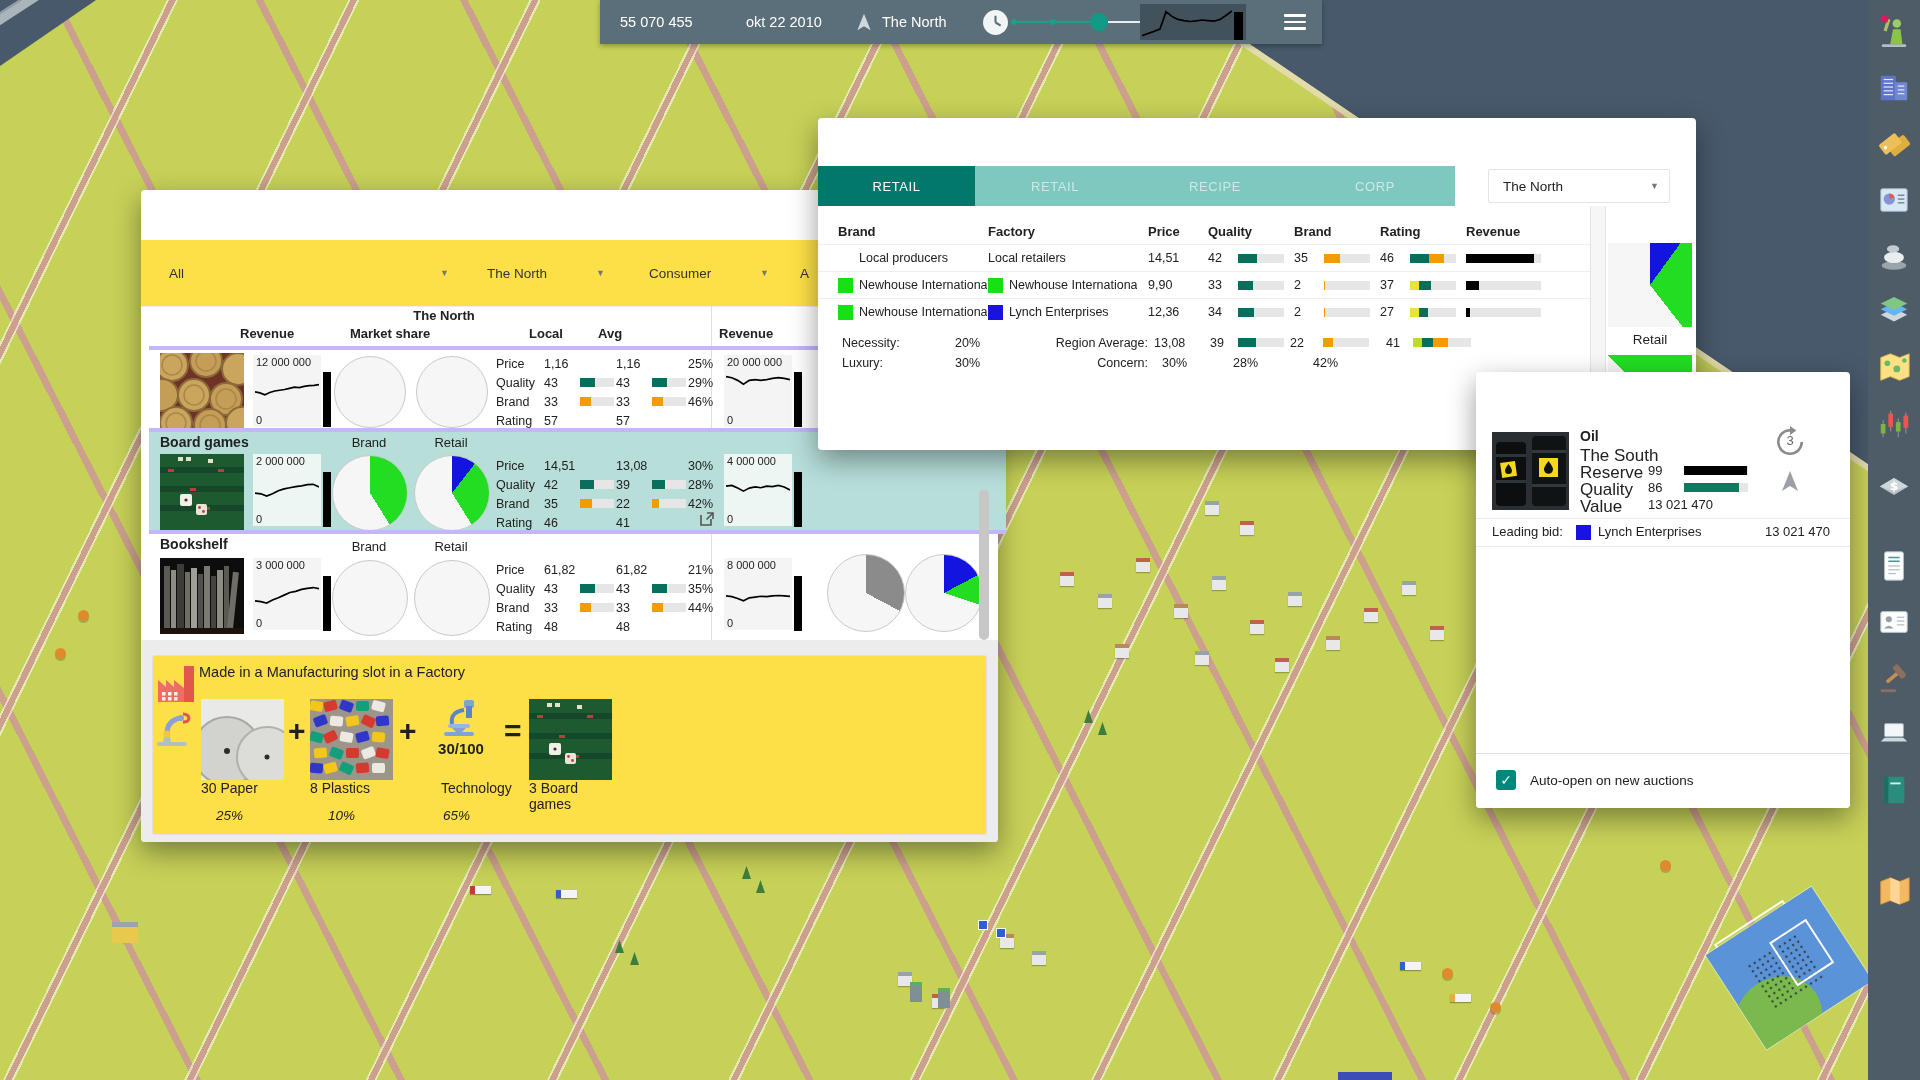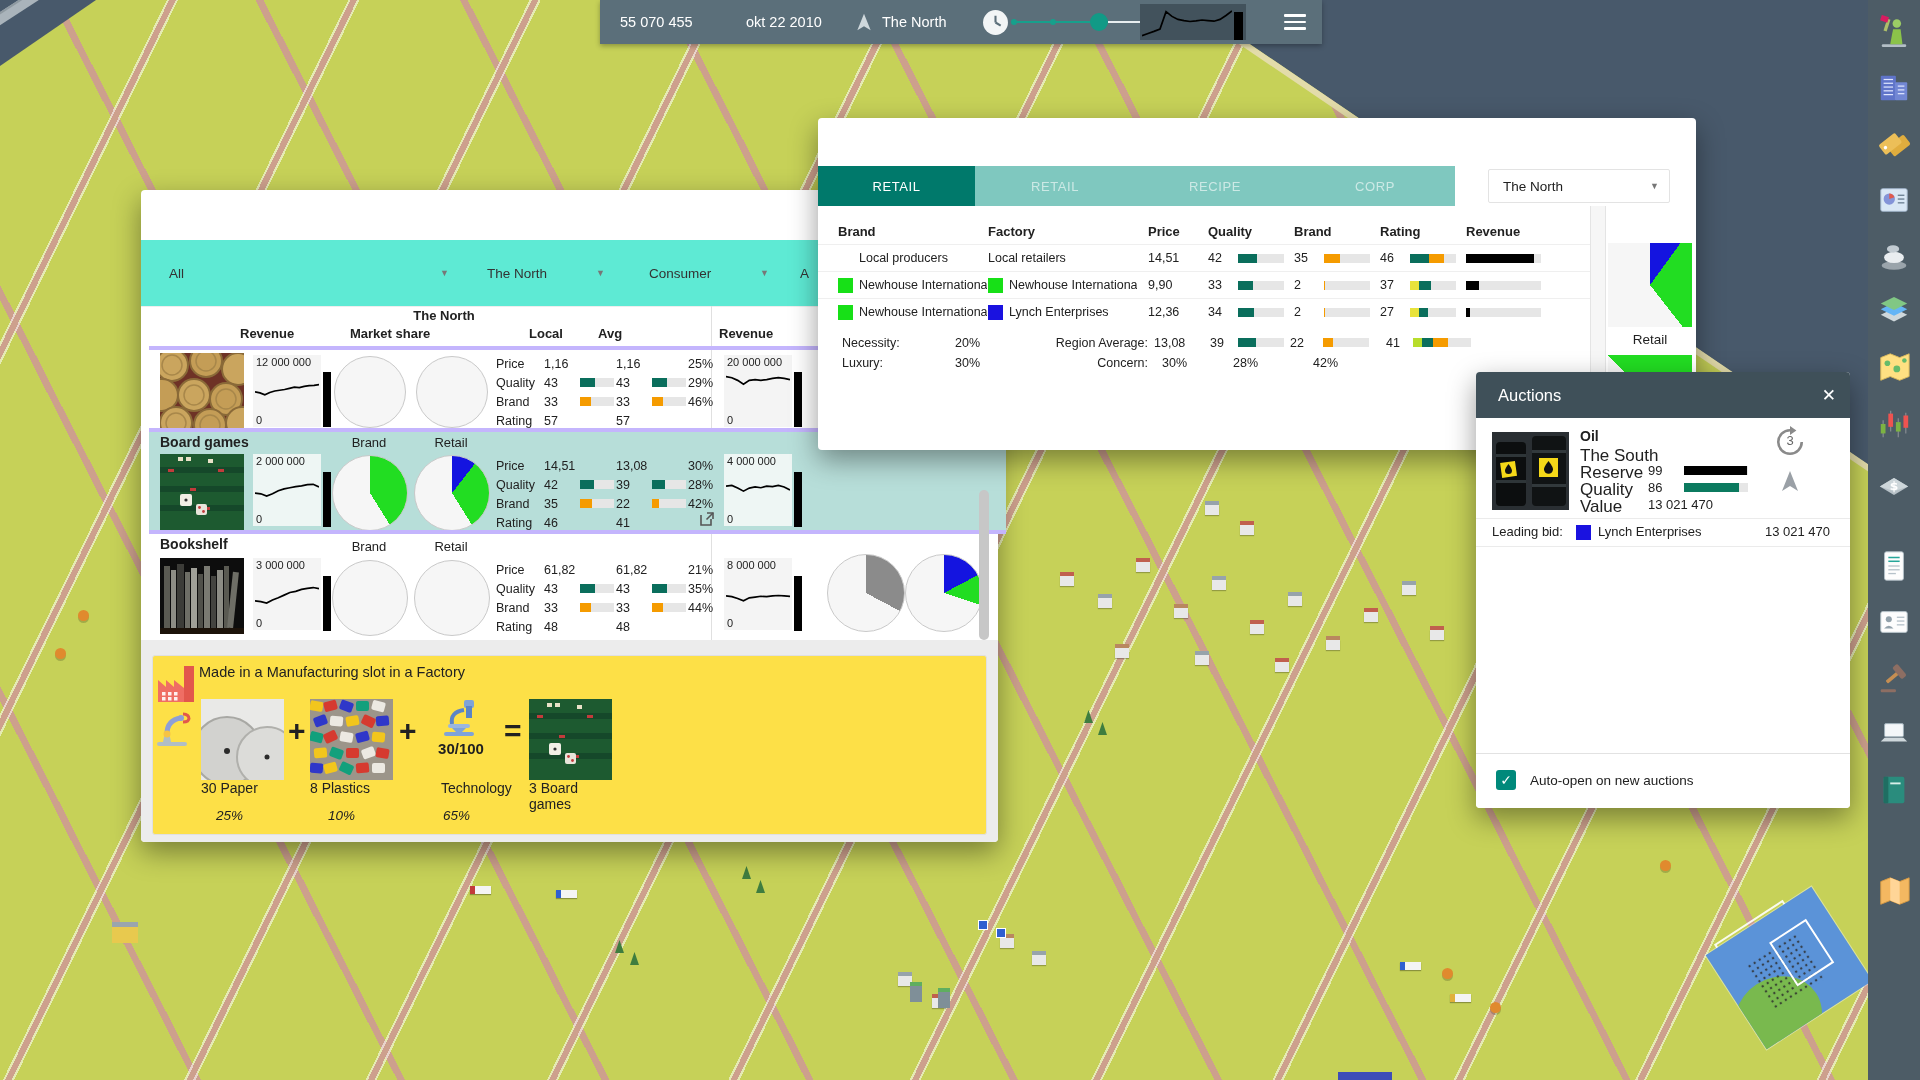--- a/index.html
+++ b/index.html
@@ -55,21 +55,21 @@
   .slider .thumb{position:absolute;left:82px;top:13px;width:18px;height:18px;border-radius:50%;background:#119a86;}
   
   .win{position:absolute;background:#fff;border-radius:4px;box-shadow:0 10px 28px rgba(0,0,0,.40);}
   .titlebar{position:absolute;left:0;right:0;top:0;height:50px;background:#7e8f99;color:#fff;
     border-radius:4px 4px 0 0;display:flex;align-items:center;font-size:17px;}
   .titlebar .t{margin-left:22px;}
   .ticon{position:absolute;top:0;height:50px;display:flex;align-items:center;color:#fff;font-size:17px;cursor:pointer;}
   
   #products{left:141px;top:190px;width:857px;height:652px;z-index:30;}
   .pbody-lower{position:absolute;left:0;right:0;top:450px;bottom:0;background:#ececec;border-radius:0 0 4px 4px;}
-  .filters{position:absolute;left:0;right:0;top:50px;height:66px;background:#5eead4;border-bottom:1px solid #eee;}
+  .filters{position:absolute;left:0;right:0;top:50px;height:66px;background:#fde047;border-bottom:1px solid #eee;}
   .dd{position:absolute;top:20px;height:26px;display:flex;align-items:center;font-size:13.5px;color:#333;cursor:pointer;}
   .dd .car{color:#777;font-size:9px;margin-left:10px;}
   .phead{position:absolute;left:0;right:0;top:116px;height:40px;font-size:13px;}
   .phead .grp{position:absolute;left:233px;top:2px;width:140px;text-align:center;font-weight:bold;}
   .phead .cl{position:absolute;top:20px;font-weight:bold;}
   .pdiv{position:absolute;left:570px;top:116px;width:1px;height:334px;background:#e0e0e0;}
   .prow{position:absolute;left:8px;width:857px;border-top:4px solid #c4b5fd;}
   .prow.sel{background:#b7ded9;}
   .prowname{position:absolute;left:11px;top:2px;font-weight:bold;font-size:14px;}
   .pimg{position:absolute;left:11px;width:84px;height:76px;overflow:hidden;}
@@ -836,23 +836,20 @@
         </span>
     </div>
 
     <div class="ddiv"></div>
     <div class="dpie" style="top: 125px; background: conic-gradient(rgb(20, 20, 224) 0deg, rgb(20, 20, 224) 36deg, rgb(34, 221, 34) 36deg, rgb(34, 221, 34) 142deg, rgb(246, 246, 246) 142deg, rgb(246, 246, 246) 360deg);"></div>
     <span class="dpielab">Retail</span>
     <div class="dpie" style="top: 237px; background: conic-gradient(rgb(34, 221, 34) 0deg, rgb(34, 221, 34) 60deg, rgb(246, 246, 246) 60deg, rgb(246, 246, 246) 315deg, rgb(34, 221, 34) 315deg, rgb(34, 221, 34) 360deg, rgb(246, 246, 246) 360deg, rgb(246, 246, 246) 360deg);"></div>
   </div>
 
   <div class="win" id="auctions">
-    <div class="titlebar">
-      <span class="t">Auctions</span>
-    </div>
     <div class="ticon" style="right:14px;height:46px">✕</div>
 
     <div class="aimg">
       <svg viewBox="0 0 77 78" preserveAspectRatio="none" width="77" height="78">
           <rect width="77" height="78" fill="#2a2f33"></rect>
         <rect x="4" y="10" width="30" height="64" rx="4" fill="#0c0e0f"></rect>
           <rect x="4" y="22" width="30" height="3" fill="#2e3538"></rect>
           <rect x="4" y="48" width="30" height="3" fill="#2e3538"></rect>
         <rect x="9" y="30" width="15" height="15" fill="#f5d818" transform="rotate(-8 16 37)"></rect>
         <path d="M16.5 32 c0 0 -3.5 4.5 -3.5 6.6 a3.5 3.5 0 0 0 7 0 c0 -2.1 -3.5 -6.6 -3.5 -6.6 Z" fill="#111"></path>

